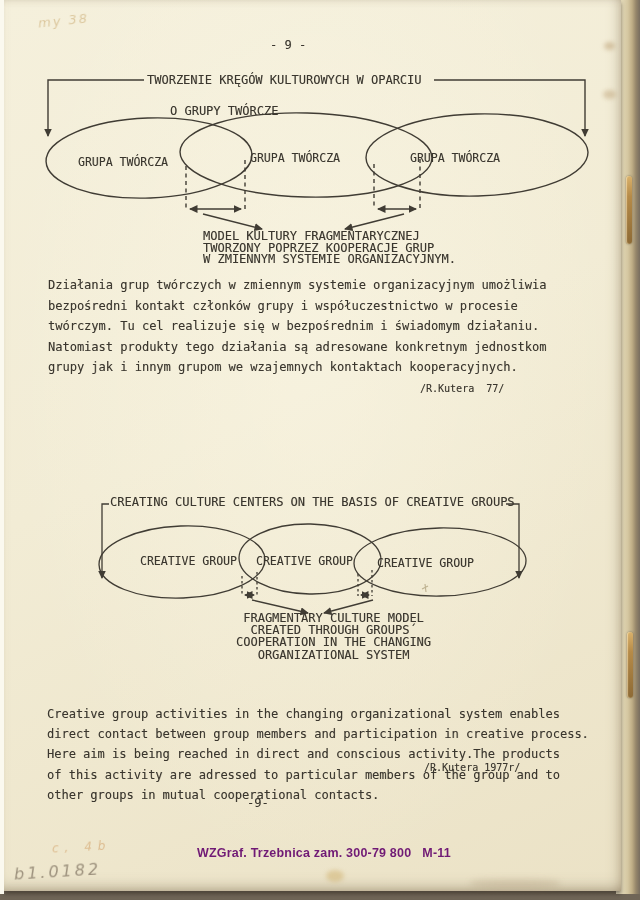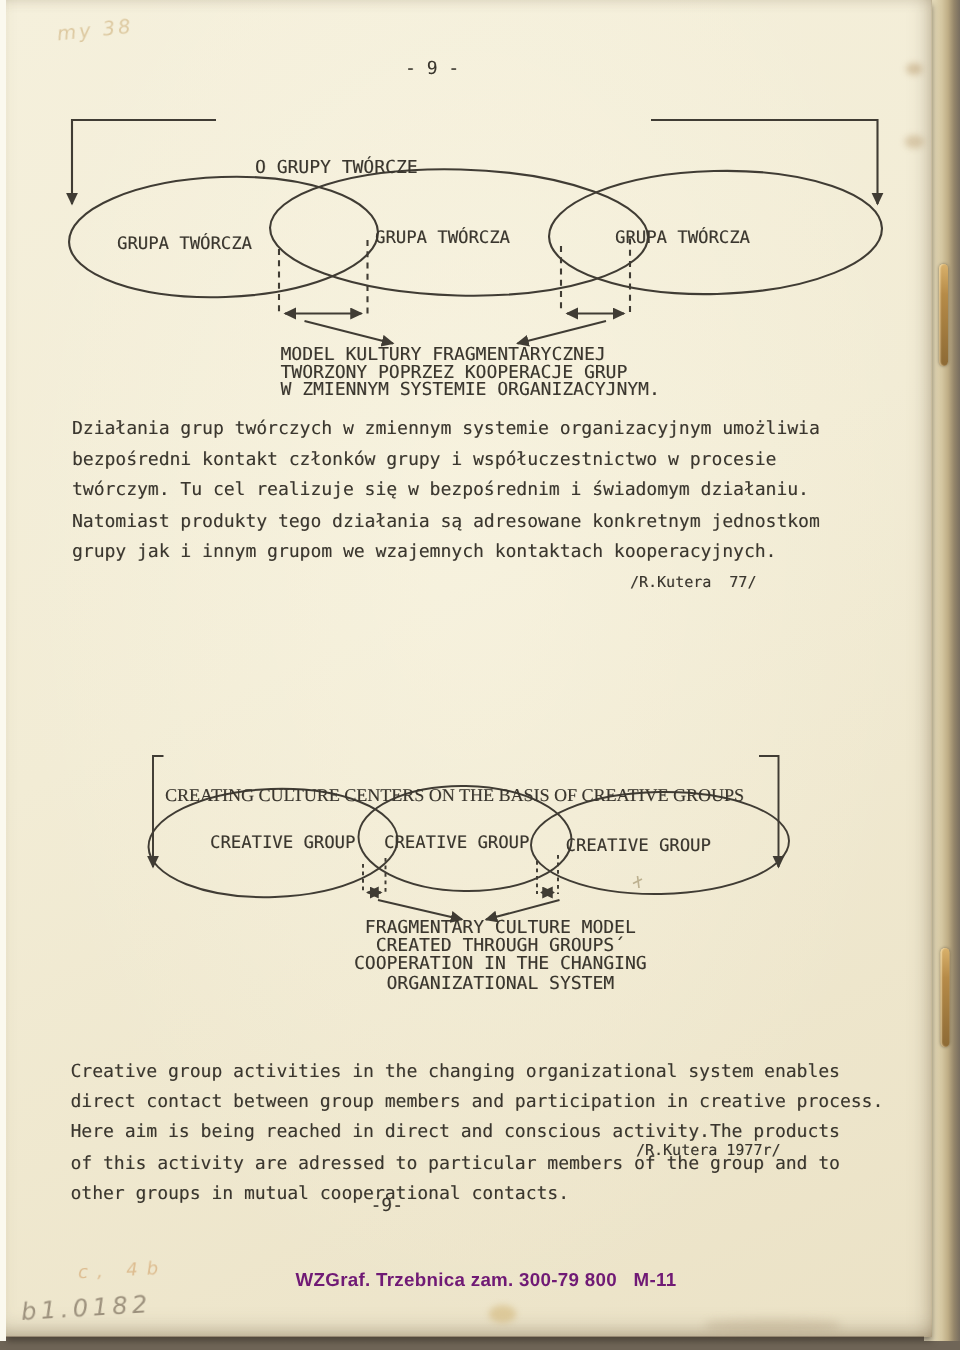--- a/index.html
+++ b/index.html
@@ -16,21 +16,21 @@
     box-shadow: inset -9px 0 14px -9px rgba(120,98,66,.5),
                 inset 0 -12px 16px -12px rgba(96,78,52,.55),
                 inset 0 6px 10px -8px rgba(120,100,70,.25),
                 0 3px 4px rgba(50,42,32,.55);}
   .overlay{position:absolute;left:0;top:0;z-index:6;}
   .txt{position:absolute;color:#3a362e;z-index:7;white-space:pre-line;
     text-shadow:0.3px 0.3px 0.3px rgba(58,54,46,.35);}
   .t12{font-size:12px;line-height:20.6px;}
   .t12c{font-size:12px;line-height:12px;}
   .lbl{font-size:11.5px;line-height:12px;margin-top:10px;}
-  .model{font-size:12px;line-height:11.6px;}
+  .model{font-size:12px;line-height:11.6px;margin-left:16px;}
   .model-en{font-size:12px;line-height:12.2px;text-align:center;}
   .attr{font-size:10px;white-space:pre;}
   .footer-print{position:absolute;z-index:7;font-family:"Liberation Sans",sans-serif;
     font-weight:700;font-size:12.5px;color:#701a75;white-space:pre;letter-spacing:.2px;}
   .pencil{position:absolute;z-index:8;font-family:"DejaVu Sans",sans-serif;font-style:italic;
     filter:blur(.5px);white-space:pre;}
   .pencil-top{left:38px;top:13px;font-size:13px;color:#c5a265;opacity:.5;transform:rotate(-6deg);letter-spacing:2px;}
   .pencil-small{left:52px;top:840px;font-size:12px;color:#cf9a5e;opacity:.55;transform:rotate(-3deg);letter-spacing:6px;}
   .pencil-code{left:14px;top:862px;font-size:16px;color:#8f8370;opacity:.85;transform:rotate(-3.5deg);letter-spacing:3px;filter:blur(.3px);}
   .staple{position:absolute;width:6px;z-index:9;border-radius:3px;
@@ -94,39 +94,40 @@
       <path d="M372,570 V596" stroke-dasharray="2.5 2.5"></path>
       <path d="M361,595 H369" marker-start="url(#ah)" marker-end="url(#ah)"></path>
       <path d="M252,600 L308,613" marker-end="url(#ah)"></path>
       <path d="M373,600 L324,613" marker-end="url(#ah)"></path>
       <path d="M422,589 l6,-3 m-3,-2 l1,8" stroke="#a79873" stroke-width="1.1" opacity=".7"></path>
     </g>
   </svg>
 
   <div class="txt t12c" style="left:270px;top:39px;">- 9 -</div>
 
+  <div class="txt t12c" style="left:147px;top:74px;">TWORZENIE KRĘGÓW KULTUROWYCH W OPARCIU</div>
   <div class="txt t12c" style="left:170px;top:93px;margin-top:12px;">O GRUPY TWÓRCZE</div>
 
   <div class="txt lbl" style="left:78px;top:146px;">GRUPA TWÓRCZA</div>
   <div class="txt lbl" style="left:250px;top:142px;">GRUPA TWÓRCZA</div>
   <div class="txt lbl" style="left:410px;top:142px;">GRUPA TWÓRCZA</div>
 
   <div class="txt model" style="left:187px;top:231px;">MODEL KULTURY FRAGMENTARYCZNEJ
 TWORZONY POPRZEZ KOOPERACJE GRUP
 W ZMIENNYM SYSTEMIE ORGANIZACYJNYM.</div>
 
   <div class="txt t12" style="left:48px;top:275px;width:535px;">Działania grup twórczych w zmiennym systemie organizacyjnym umożliwia
 bezpośredni kontakt członków grupy i współuczestnictwo w procesie
 twórczym. Tu cel realizuje się w bezpośrednim i świadomym działaniu.
 Natomiast produkty tego działania są adresowane konkretnym jednostkom
 grupy jak i innym grupom we wzajemnych kontaktach kooperacyjnych.</div>
 
   <div class="txt attr" style="left:420px;top:383px;">/R.Kutera  77/</div>
 
-  <div class="txt t12c" style="left:110px;top:524px;font-family:Liberation Serif, serif;">CREATING CULTURE CENTERS ON THE BASIS OF CREATIVE GROUPS</div>
+  <div class="txt t12c" style="left:110px;top:496px;">CREATING CULTURE CENTERS ON THE BASIS OF CREATIVE GROUPS</div>
 
   <div class="txt lbl" style="left:140px;top:545px;">CREATIVE GROUP</div>
   <div class="txt lbl" style="left:256px;top:545px;">CREATIVE GROUP</div>
   <div class="txt lbl" style="left:377px;top:547px;">CREATIVE GROUP</div>
 
   <div class="txt model-en" style="left:236px;top:612px;">FRAGMENTARY CULTURE MODEL
 CREATED THROUGH GROUPS´
 COOPERATION IN THE CHANGING
 ORGANIZATIONAL SYSTEM</div>
 

